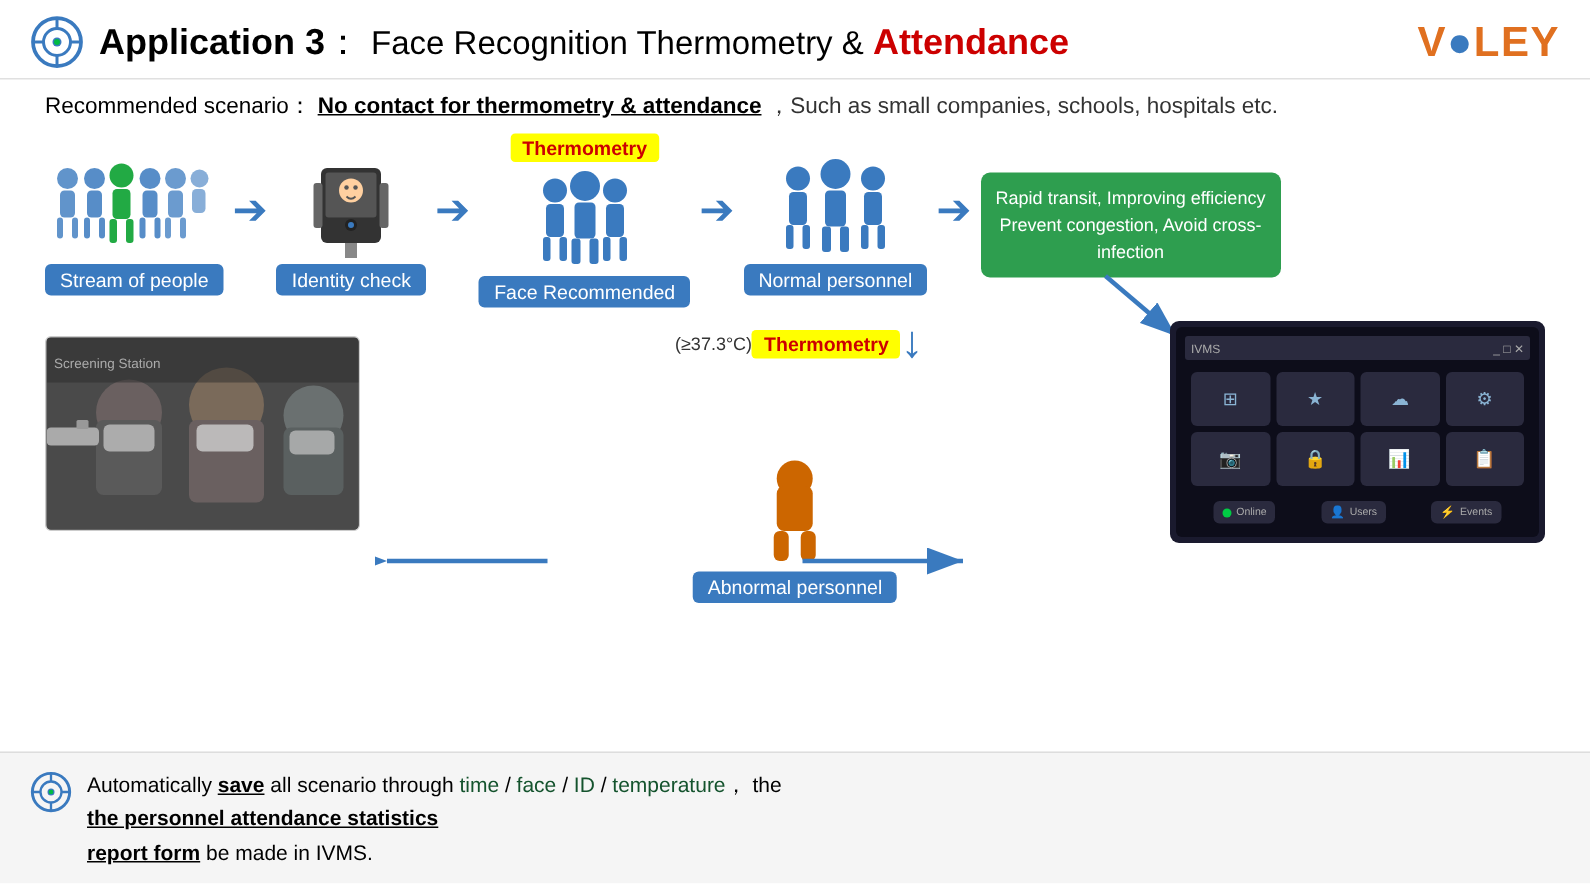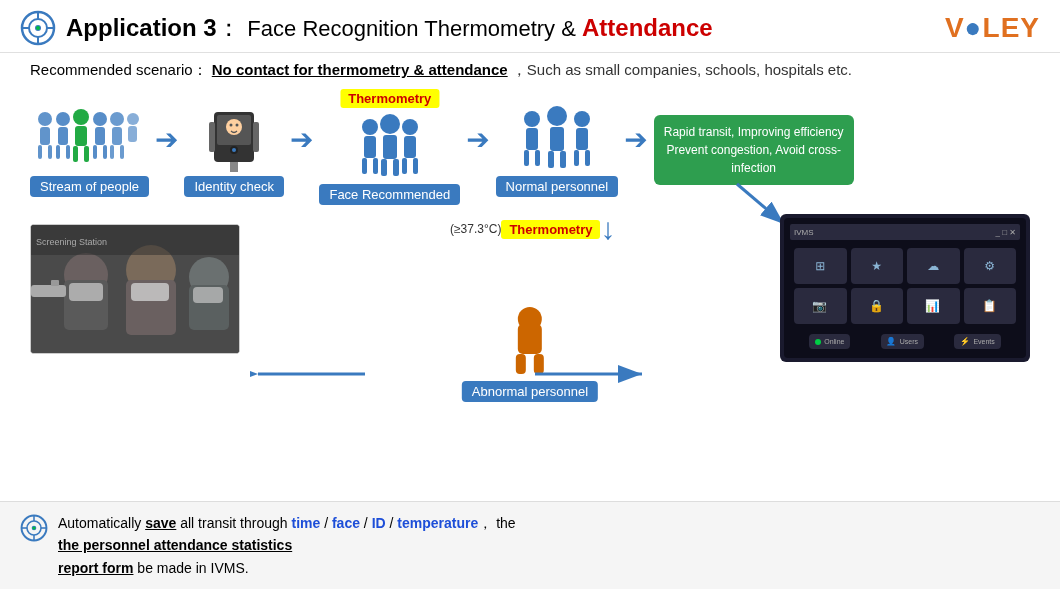--- a/index.html
+++ b/index.html
@@ -272,21 +272,21 @@
     .bottom-icon {
       margin-top: 2px;
       flex-shrink: 0;
     }
     .bottom-text {
       font-size: 14px;
       color: #000;
       line-height: 1.6;
     }
     .bottom-text .bold { font-weight: bold; }
-    .bottom-text .red { color: #1d4ed8; font-weight: bold; }
+    .bottom-text .red { color: #14532d; font-weight: normal; }
     .bottom-text .underline-bold { text-decoration: underline; font-weight: bold; }
 
     
     .photo-sim {
       width: 210px;
       height: 130px;
       background: linear-gradient(135deg, #4a4a4a 0%, #6a6a6a 50%, #3a3a3a 100%);
       position: relative;
       overflow: hidden;
     }
@@ -602,17 +602,17 @@
     <circle cx="18" cy="18" r="16" fill="none" stroke="#3a7abf" stroke-width="2.5"></circle>
     <circle cx="18" cy="18" r="9" fill="none" stroke="#3a7abf" stroke-width="2"></circle>
     <circle cx="18" cy="18" r="3" fill="#3a7abf"></circle>
     <line x1="18" y1="2" x2="18" y2="9" stroke="#3a7abf" stroke-width="2"></line>
     <line x1="18" y1="27" x2="18" y2="34" stroke="#3a7abf" stroke-width="2"></line>
     <line x1="2" y1="18" x2="9" y2="18" stroke="#3a7abf" stroke-width="2"></line>
     <line x1="27" y1="18" x2="34" y2="18" stroke="#3a7abf" stroke-width="2"></line>
     <circle cx="18" cy="18" r="2" fill="#00bb44"></circle>
   </svg>
   <div class="bottom-text">
-    <span>Automatically </span><span class="bold underline-bold">save</span><span> all transit through </span><span class="red">time</span><span> / </span><span class="red">face</span><span> / </span><span class="red">ID</span><span> / </span><span class="red">temperature</span><span>，  the </span><br>
+    <span>Automatically </span><span class="bold underline-bold">save</span><span> all scenario through </span><span class="red">time</span><span> / </span><span class="red">face</span><span> / </span><span class="red">ID</span><span> / </span><span class="red">temperature</span><span>，  the </span><br>
     <span class="underline-bold">the personnel attendance statistics</span><br>
     <span class="bold underline-bold">report form</span><span> be made in IVMS.</span>
   </div>
 </div>
 
 </body></html>

